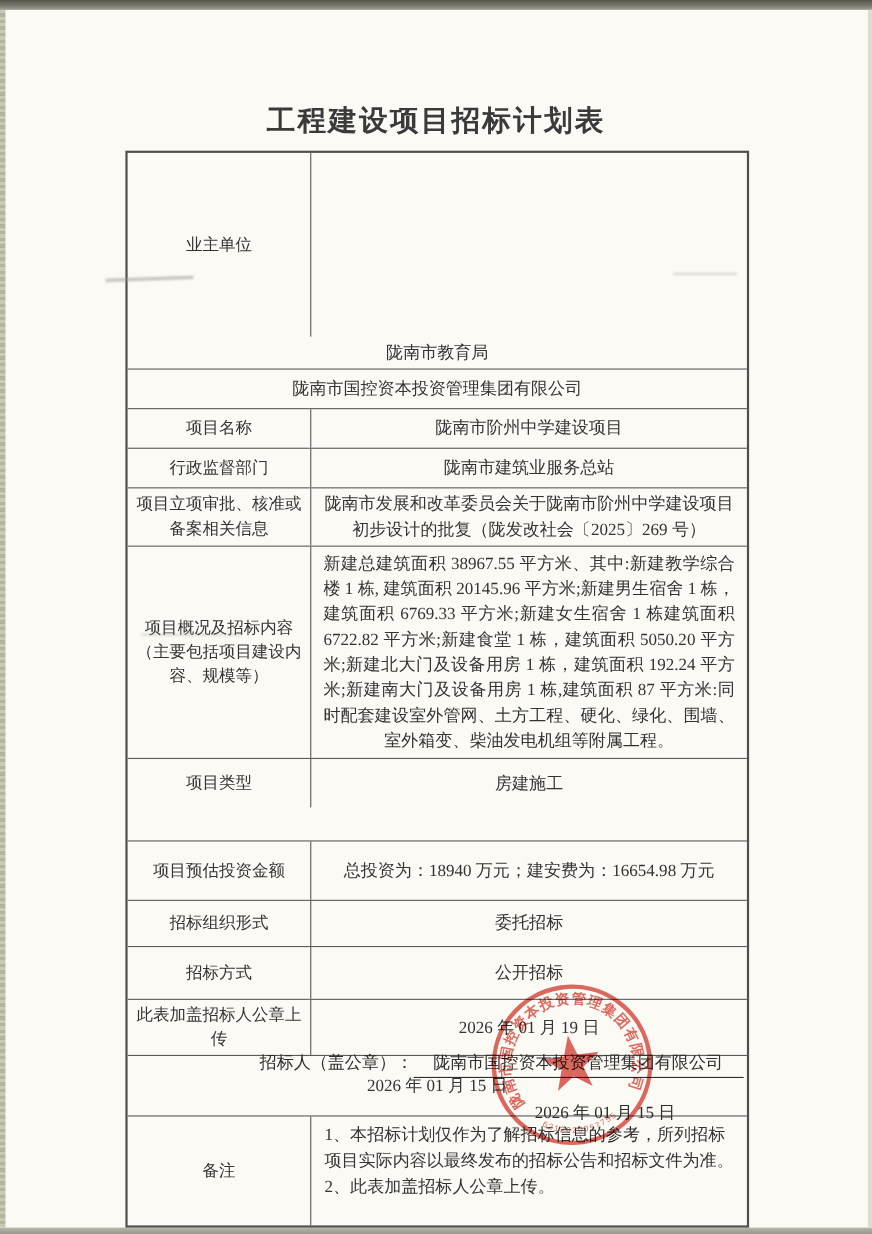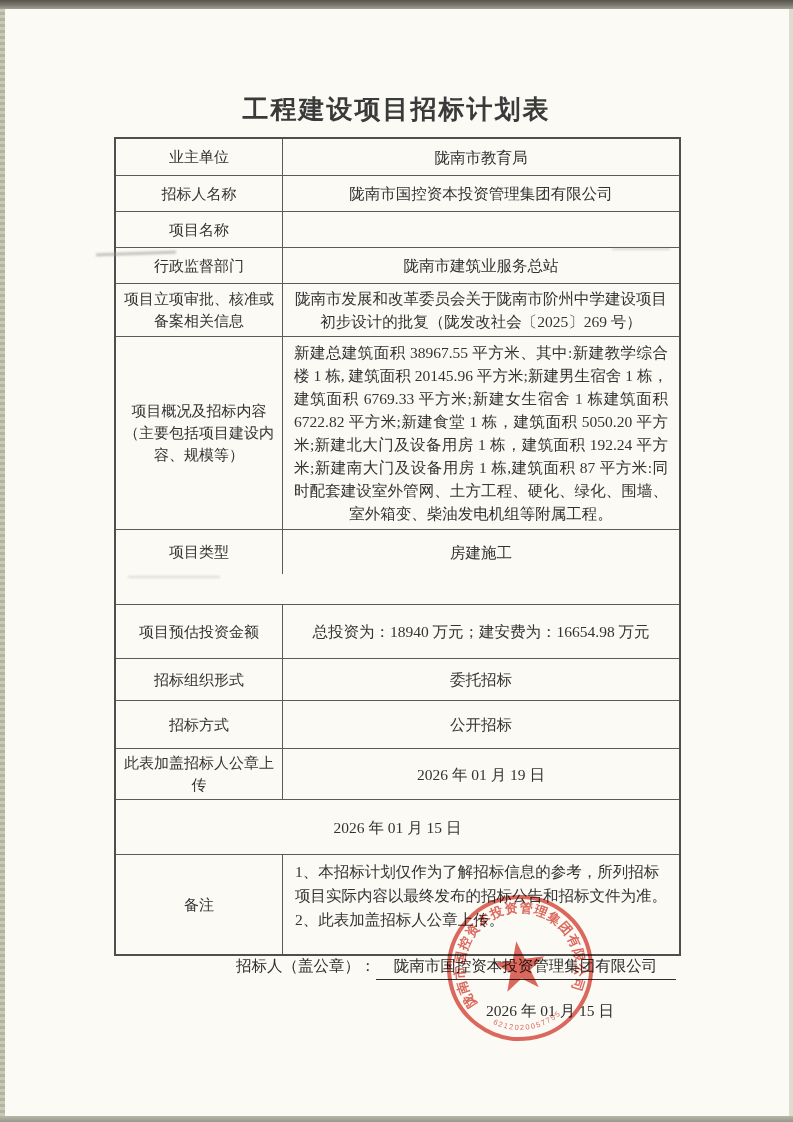--- a/index.html
+++ b/index.html
@@ -26,21 +26,21 @@
     font-family:"Liberation Sans", sans-serif;
     font-weight:bold; font-size:26px; letter-spacing:2px; color:#3a3a3a;
   }
 
   .doc-table {
     position:absolute; left:114px; top:137px; width:567px;
     border:2px solid #4f4f4f;
     background:transparent;
   }
   .trow { display:flex; border-top:1.5px solid #5a5a5a; }
-  .trow:first-child { border-top:none; }
+  .trow:first-child { border-top:none;flex-direction:column; }
   .cell-label {
     width:167px; flex:0 0 167px;
     border-right:1.5px solid #5a5a5a;
     display:flex; align-items:center; justify-content:center;
     text-align:center; padding:3px 5px;
     font-size:15px; line-height:22px; color:#333;
   }
   .cell-value {
     flex:1;
     display:flex; align-items:center; justify-content:center;
@@ -104,25 +104,25 @@
 <div class="edge-right"></div>
 
 <div class="doc-title">工程建设项目招标计划表</div>
 
 <div class="doc-table">
   <div class="trow">
     <div class="cell-label">业主单位</div>
     <div class="cell-value">陇南市教育局</div>
   </div>
   <div class="trow">
-    <div class="cell-label">招标人名称</div>
     <div class="cell-value">陇南市国控资本投资管理集团有限公司</div>
   </div>
   <div class="trow">
     <div class="cell-label">项目名称</div>
+    <div class="cell-value">陇南市阶州中学建设项目</div>
   </div>
   <div class="trow">
     <div class="cell-label">行政监督部门</div>
     <div class="cell-value">陇南市建筑业服务总站</div>
   </div>
   <div class="trow">
     <div class="cell-label">项目立项审批、核准或备案相关信息</div>
     <div class="cell-value">陇南市发展和改革委员会关于陇南市阶州中学建设项目初步设计的批复（陇发改社会〔2025〕269 号）</div>
   </div>
   <div class="trow">

